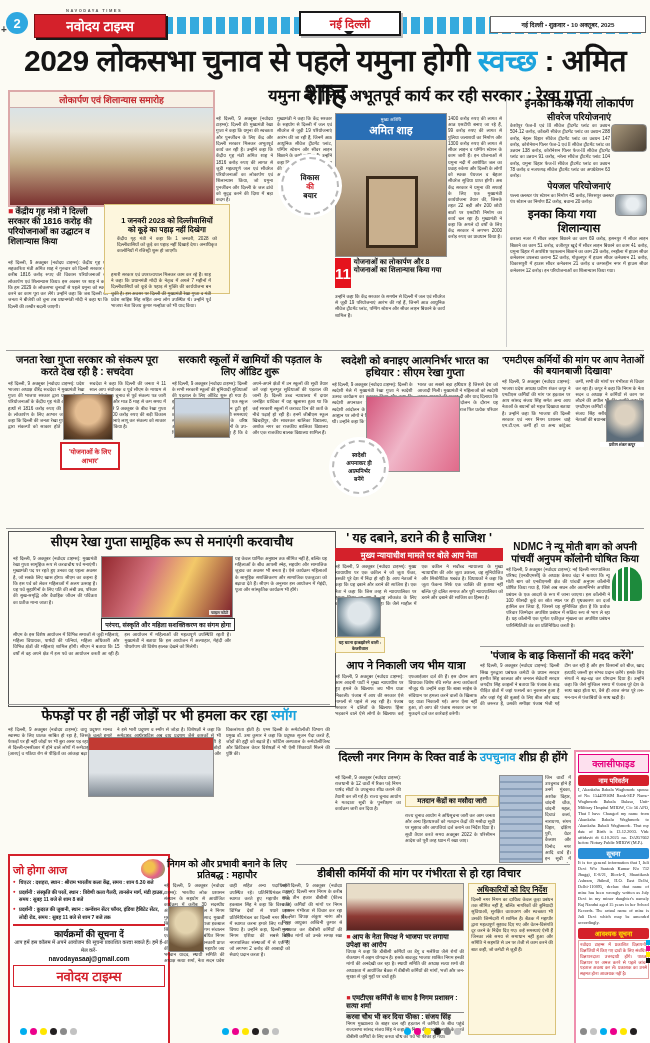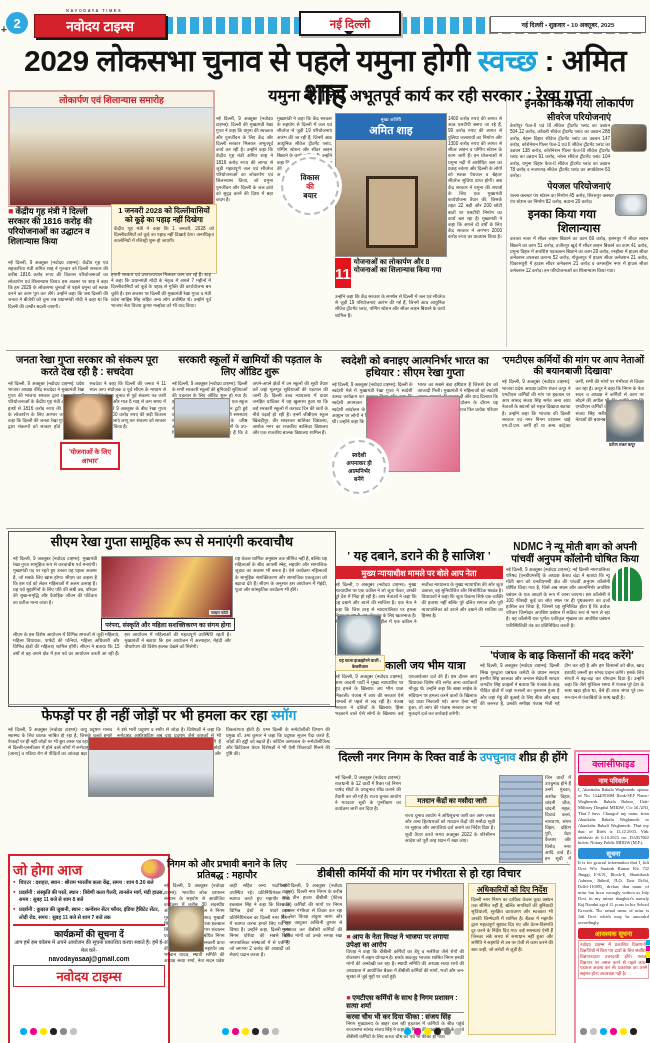--- a/index.html
+++ b/index.html
@@ -48,21 +48,21 @@
   
   .ybox{background:#fdf6dd;border:1px solid #d9c27a;}
   .quote{border:2px solid #d4212b;color:#d4212b;font-weight:bold;text-align:center;background:#fff;}
   .kicker{background:#d4212b;color:#fff;font-weight:bold;text-align:center;}
   .circle-badge{border-radius:50%;background:#fff;border:2px dashed #b9b9b9;box-shadow:0 0 0 3px #fff;
                 display:flex;flex-direction:column;align-items:center;justify-content:center;text-align:center;font-weight:bold;color:#1a1a1a;}
   .count-badge{background:#e5131d;color:#fff;font-weight:800;display:flex;align-items:center;justify-content:center;}
   .caption-b{font-weight:bold;font-size:7px;line-height:1.2;color:#111;}
   .phototag{position:absolute;right:2px;bottom:2px;background:rgba(255,255,255,.85);color:#333;font-size:4px;padding:0 2px;font-weight:bold;}
   .events-box{border:2px solid #d4212b;background:#fff;}
-  .ev-title{color:#d4212b;font-weight:800;font-size:14px;}
+  .ev-title{color:#d4212b;font-weight:800;font-size:11px;}
   .ev-item{font-size:5.1px;font-weight:bold;line-height:1.4;color:#222;margin-bottom:3px;padding-left:6px;position:relative;text-align:left;}
   .ev-item:before{content:"●";color:#d4212b;position:absolute;left:0;font-size:4.5px;}
   .classified{border:2px solid #ef8fae;background:#fff;}
   .cl-h1{background:#fde0ee;color:#e6007e;font-weight:800;font-size:9.5px;text-align:center;padding:2px 0;border:1px solid #e6007e;}
   .cl-h2{background:#d4212b;color:#fff;font-weight:bold;font-size:6.5px;text-align:center;padding:1px 0;border-radius:2px;}
   .cl-h3{background:#2a8fd8;color:#fff;font-weight:bold;font-size:6.5px;text-align:center;padding:1px 0;border-radius:2px;}
   .cl-h4{background:#d4212b;color:#ffe600;font-weight:bold;font-size:6.5px;text-align:center;padding:1px 0;border-radius:2px;}
   .cl-t{font-family:"Liberation Serif","DejaVu Serif",serif;font-size:4.4px;line-height:1.35;text-align:justify;color:#222;}
   .dots{display:flex;gap:3px;}
   .dot{width:7px;height:7px;border-radius:50%;}
@@ -126,21 +126,21 @@
     <div class="t">केशोपुर फेज-II एवं III सीवेज ट्रीटमेंट प्लांट का उन्नयन 504.12 करोड़, कोंडली सीवेज ट्रीटमेंट प्लांट का उन्नयन 288 करोड़, नेहरू विहार सीवेज ट्रीटमेंट प्लांट का उन्नयन 147 करोड़, कोरोनेशन पिलर फेज-1 एवं II सीवेज ट्रीटमेंट प्लांट का उन्नयन 138 करोड़, कोरोनेशन पिलर फेज-III सीवेज ट्रीटमेंट प्लांट का उन्नयन 91 करोड़, नरेला सीवेज ट्रीटमेंट प्लांट 104 करोड़, यमुना विहार फेज-II सीवेज ट्रीटमेंट प्लांट का उन्नयन 78 करोड़ व नजफगढ़ सीवेज ट्रीटमेंट प्लांट का अपग्रेडेशन 63 करोड़।</div>
     <div class="hl" style="font-size:9px;margin:2px 0 1px;">पेयजल परियोजनाएं</div>
     <div class="photo ph-tap" style="float:right;width:30px;height:20px;margin:1px;"></div>
     <div class="t">पल्ला क्लस्टर पंप स्टेशन का निर्माण 45 करोड़, सिरसपुर क्लस्टर पंप स्टेशन का निर्माण 82 करोड़, बवाना 20 करोड़।</div>
     <div class="hl" style="font-size:11.5px;margin:3px 0 1px;">इनका किया गया शिलान्यास</div>
     <div class="t">कराला नजर में सीवर लाइन बिछाने का काम 69 करोड़, हसनपुर में सीवर लाइन बिछाने का काम 51 करोड़, वजीरपुर खुर्द में सीवर लाइन बिछाने का काम 41 करोड़, यमुना विहार में अपशिष्ट पड़फलान बिछाने का काम 29 करोड़, रनहौला में हाउस सीवर कनेक्शन उपलब्ध कराना 52 करोड़, गोकुलपुर में हाउस सीवर कनेक्शन 21 करोड़, विकासपुरी में हाउस सीवर कनेक्शन 21 करोड़ व कमरुद्दीन नगर में हाउस सीवर कनेक्शन 12 करोड़। इन परियोजनाओं का शिलान्यास किया गया।</div>
   </div>
 
   <div class="abs hl redsq" style="left:8px;top:206px;width:100px;font-size:8.5px;text-align:left;">केंद्रीय गृह मंत्री ने दिल्ली सरकार की 1816 करोड़ की परियोजनाओं का उद्घाटन व शिलान्यास किया</div>
   <div class="abs t" style="left:8px;top:260px;width:100px;height:88px;">नई दिल्ली, 9 अक्तूबर (नवोदय टाइम्स): केंद्रीय गृह एवं सहकारिता मंत्री अमित शाह ने गुरुवार को दिल्ली सरकार की करीब 1816 करोड़ रुपए की विकास परियोजनाओं का लोकार्पण एवं शिलान्यास किया। इस अवसर पर शाह ने कहा कि हम 2029 के लोकसभा चुनावों से पहले यमुना को स्वच्छ करने का काम पूरा कर लेंगे। उन्होंने कहा कि जब दिल्ली की जनता ने बीजेपी को चुना तब प्रधानमंत्री मोदी ने कहा था कि दिल्ली की तस्वीर बदली जाएगी।</div>
-  <div class="abs ybox" style="left:111px;top:204px;width:100px;height:64px;padding:2px;">
+  <div class="abs ybox" style="left:104px;top:204px;width:100px;height:64px;padding:12px;">
     <div class="hl" style="font-size:7.5px;">1 जनवरी 2028 को दिल्लीवासियों को कूड़े का पहाड़ नहीं दिखेगा</div>
     <div class="t" style="margin-top:1px;">केंद्रीय गृह मंत्री ने कहा कि 1 जनवरी, 2028 को दिल्लीवासियों को कूड़े का पहाड़ नहीं दिखाई देगा। अनाधिकृत कालोनियों में रजिस्ट्री शुरू हो जाएगी।</div>
   </div>
   <div class="abs t" style="left:111px;top:272px;width:100px;height:76px;">हमारी सरकार एवं उपराज्यपाल मिलकर काम कर रहे हैं। शाह ने कहा कि प्रधानमंत्री मोदी के नेतृत्व में अगले 7 महीनों में दिल्लीवासियों को कूड़े के पहाड़ से मुक्ति की कार्ययोजना बन चुकी है। इस अवसर पर दिल्ली की मुख्यमंत्री रेखा गुप्ता व मंत्री प्रवेश साहिब सिंह सहित अन्य लोग उपस्थित थे। उन्होंने पूर्व भाजपा नेता विजय कुमार मल्होत्रा को भी याद किया।</div>
 
   <div class="abs rule" style="left:6px;top:350px;width:638px;"></div>
 
   <div class="abs" style="left:8px;top:354px;width:158px;height:172px;">
     <div class="hl" style="font-size:10px;">जनता रेखा गुप्ता सरकार को संकल्प पूरा करते देख रही है : सचदेवा</div>
     <div class="t c2" style="margin-top:3px;height:132px;">नई दिल्ली, 9 अक्तूबर (नवोदय टाइम्स): प्रदेश भाजपा अध्यक्ष वीरेंद्र सचदेवा ने मुख्यमंत्री रेखा गुप्ता की भाजपा सरकार द्वारा यमुना से जुड़ी परियोजनाओं के केंद्रीय गृह मंत्री अमित शाह के हाथों से 1816 करोड़ रुपए की परियोजनाओं के लोकार्पण के लिए आभार जताया। उन्होंने कहा कि दिल्ली की जनता रेखा गुप्ता सरकार के द्वारा संकल्पों को साकार होते देख रही है। सचदेवा ने कहा कि दिल्ली की जनता ने 11 साल आप संयोजक व पूर्व सीएम के माध्यम से लूट होते देखा। चुनाव से पूर्व संकल्प पत्र जारी किया गया था और मात्र 8 माह से कम समय में 17 सितम्बर से 9 अक्तूबर के बीच रेखा गुप्ता सरकार ने 3600 करोड़ रुपए की बड़ी विकास एवं सुधार योजनाएं लागू कर संकल्प को साकार करने का काम किया है।</div>
@@ -179,21 +179,21 @@
     <div class="hl" style="font-size:13px;">सीएम रेखा गुप्ता सामूहिक रूप से मनाएंगी करवाचौथ</div>
     <div class="t" style="position:absolute;left:4px;top:24px;width:84px;height:140px;">नई दिल्ली, 9 अक्तूबर (नवोदय टाइम्स): मुख्यमंत्री रेखा गुप्ता सामूहिक रूप से करवाचौथ पर्व मनाएंगी। मुख्यमंत्री पद पर रहते हुए उनका यह पहला अवसर है, जो सबके लिए खास होगा। सीएम का कहना है कि इस पर्व को लेकर महिलाओं में अलग उत्साह है। यह पर्व सुहागिनों के लिए पति की लंबी उम्र, परिवार की सुख-समृद्धि और वैवाहिक जीवन की पवित्रता का प्रतीक माना जाता है।</div>
     <div class="photo ph-karwa" style="position:absolute;left:92px;top:24px;width:130px;height:60px;">
       <span class="phototag">फाइल फोटो</span>
     </div>
     <div style="position:absolute;left:92px;top:86px;width:130px;border:1px solid #333;background:#fff;font-weight:bold;font-size:6.3px;text-align:center;padding:1px;">परंपरा, संस्कृति और महिला सशक्तिकरण का संगम होगा</div>
     <div class="t" style="position:absolute;left:226px;top:24px;width:92px;height:140px;">यह केवल धार्मिक अनुष्ठान तक सीमित नहीं है, बल्कि यह महिलाओं के बीच आपसी स्नेह, सहयोग और सामाजिक जुड़ाव का अवसर भी बनता है। ऐसे कार्यक्रम महिलाओं के सामूहिक सशक्तिकरण और सामाजिक एकजुटता को बढ़ावा देते हैं। सीएम के अनुसार इस आयोजन में मेहंदी, पूजा और सांस्कृतिक कार्यक्रम भी होंगे।</div>
     <div class="t c2" style="position:absolute;left:4px;top:100px;width:218px;height:64px;">सीएम के इस विशेष आयोजन में विभिन्न समाजों से जुड़ी महिलाएं, महिला विधायक, पार्षदों की पत्नियां, महिला अधिकारी और विभिन्न क्षेत्रों की महिलाएं शामिल होंगी। सीएम ने बताया कि 15 वर्षों से वह अपने क्षेत्र में इस पर्व का आयोजन करती आ रही हैं। इस आयोजन में महिलाओं की महत्वपूर्ण उपस्थिति रहती है। मुख्यमंत्री ने बताया कि इस आयोजन में अल्पाहार, मेहंदी और पौधरोपण की विशेष झलक देखने को मिलेगी।</div>
   </div>
 
-  <div class="abs" style="left:335px;top:549px;width:168px;height:126px;font-family:Liberation Serif, serif;">
+  <div class="abs" style="left:335px;top:531px;width:168px;height:126px;">
     <div class="hl" style="font-size:12.5px;">' यह दबाने, डराने की है साजिश '</div>
     <div class="kicker" style="margin-top:2px;font-size:8px;padding:1px 0;">मुख्य न्यायाधीश मामले पर बोले आप नेता</div>
     <div class="t c2" style="margin-top:3px;height:88px;">नई दिल्ली, 9 अक्तूबर (नवोदय टाइम्स): मुख्य न्यायाधीश पर एक वकील ने जो जूता फेंका, उसकी पूरे देश में निंदा हो रही है। आप नेताओं ने कहा कि यह दबाने और डराने की साजिश है। एक नेता ने कहा कि जिस तरह से न्यायपालिका पर हमला किया जा रहा है, वह लोकतंत्र के लिए खतरनाक है। नेताओं ने कहा कि जैसे माहौल में एक वकील ने सर्वोच्च न्यायालय के मुख्य न्यायाधीश की ओर जूता उछाला, वह सुनियोजित और सिस्टेमैटिक षड्यंत्र है। विधायकों ने कहा कि जूता फेंकना सिर्फ एक व्यक्ति की हताशा नहीं बल्कि पूरे दलित समाज और पूरी न्यायपालिका को डराने और दबाने की साजिश का हिस्सा है।</div>
     <div class="photo ph-kej" style="position:absolute;left:2px;top:66px;width:42px;height:38px;z-index:2;"></div>
     <div class="ybox" style="position:absolute;left:0;top:106px;width:46px;font-size:4.4px;font-weight:bold;text-align:center;z-index:2;padding:1px;">यह घटना झकझोरने वाली : केजरीवाल</div>
   </div>
 
   <div class="abs" style="left:506px;top:529px;width:138px;height:116px;">
     <div class="hl" style="font-size:10px;margin-top:12px;">NDMC ने न्यू मोती बाग को अपनी पांचवीं अनुपम कॉलोनी घोषित किया</div>
     <div class="ndmc-logo" style="float:right;width:30px;height:34px;margin:2px;"></div>

